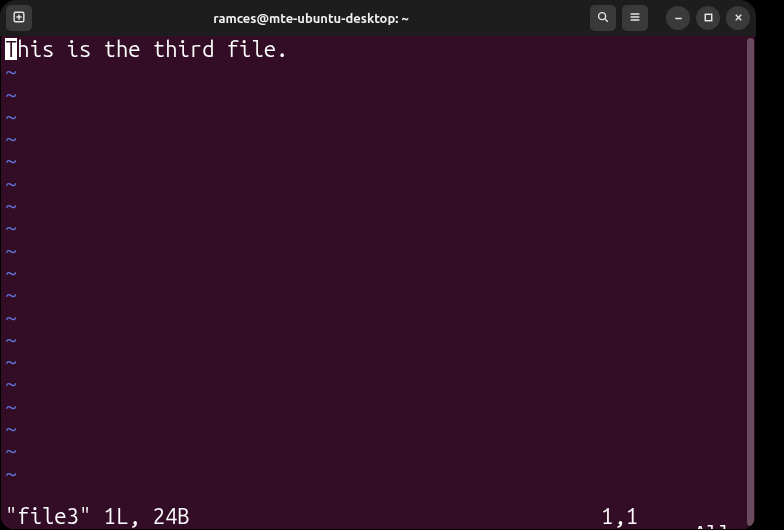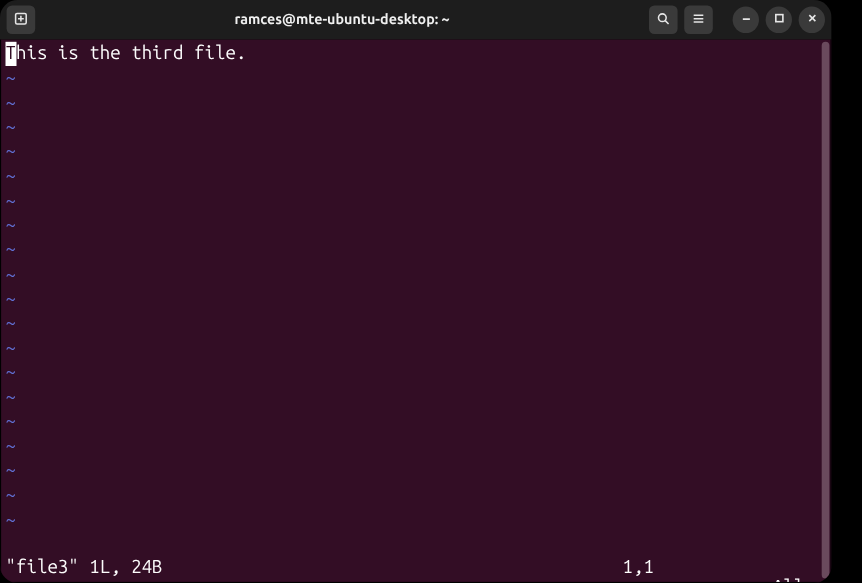--- a/index.html
+++ b/index.html
@@ -54,21 +54,21 @@
     border-radius: 50%;
     background: #3a3a3a;
   }
   .tb-btn svg { width: 14px; height: 14px; stroke: #e6e6e6; fill: none; stroke-width: 1.6; }
   .tb-btn.circle svg { width: 11px; height: 11px; }
 
   .terminal {
     flex: 1;
     background: #330d25;
     color: #eee;
-    font-size: 17px;
+    font-size: 22px;
     line-height: 22.3px;
     padding: 2px 4px 0 4px;
     overflow: hidden;
     border: 1px solid #000;
     border-top: none;
     display: flex;
     flex-direction: column;
     justify-content: space-between;
   }
   .buffer {
@@ -83,21 +83,21 @@
   }
   .tilde { color: #6272d8; }
   .status {
     height: 24px;
     display: flex;
     color: #fdfdfd;
     padding: 0 2px 2px 0;
   }
   .status .file { flex: 0 0 auto; }
   .status .gap  { flex: 1; }
-  .status .pos  { flex: 0 0 auto; margin-right: 108px; }
+  .status .pos  { flex: 0 0 auto; margin-right: 56px; }
   .status .view { flex: 0 0 auto; margin-right: 18px; margin-top: 18px;}
 
   .scrollbar {
     position: absolute;
     right: 2px;
     top: 38px;
     width: 7px;
     height: 488px;
     background: #6a4a5d;
     border-radius: 4px;

